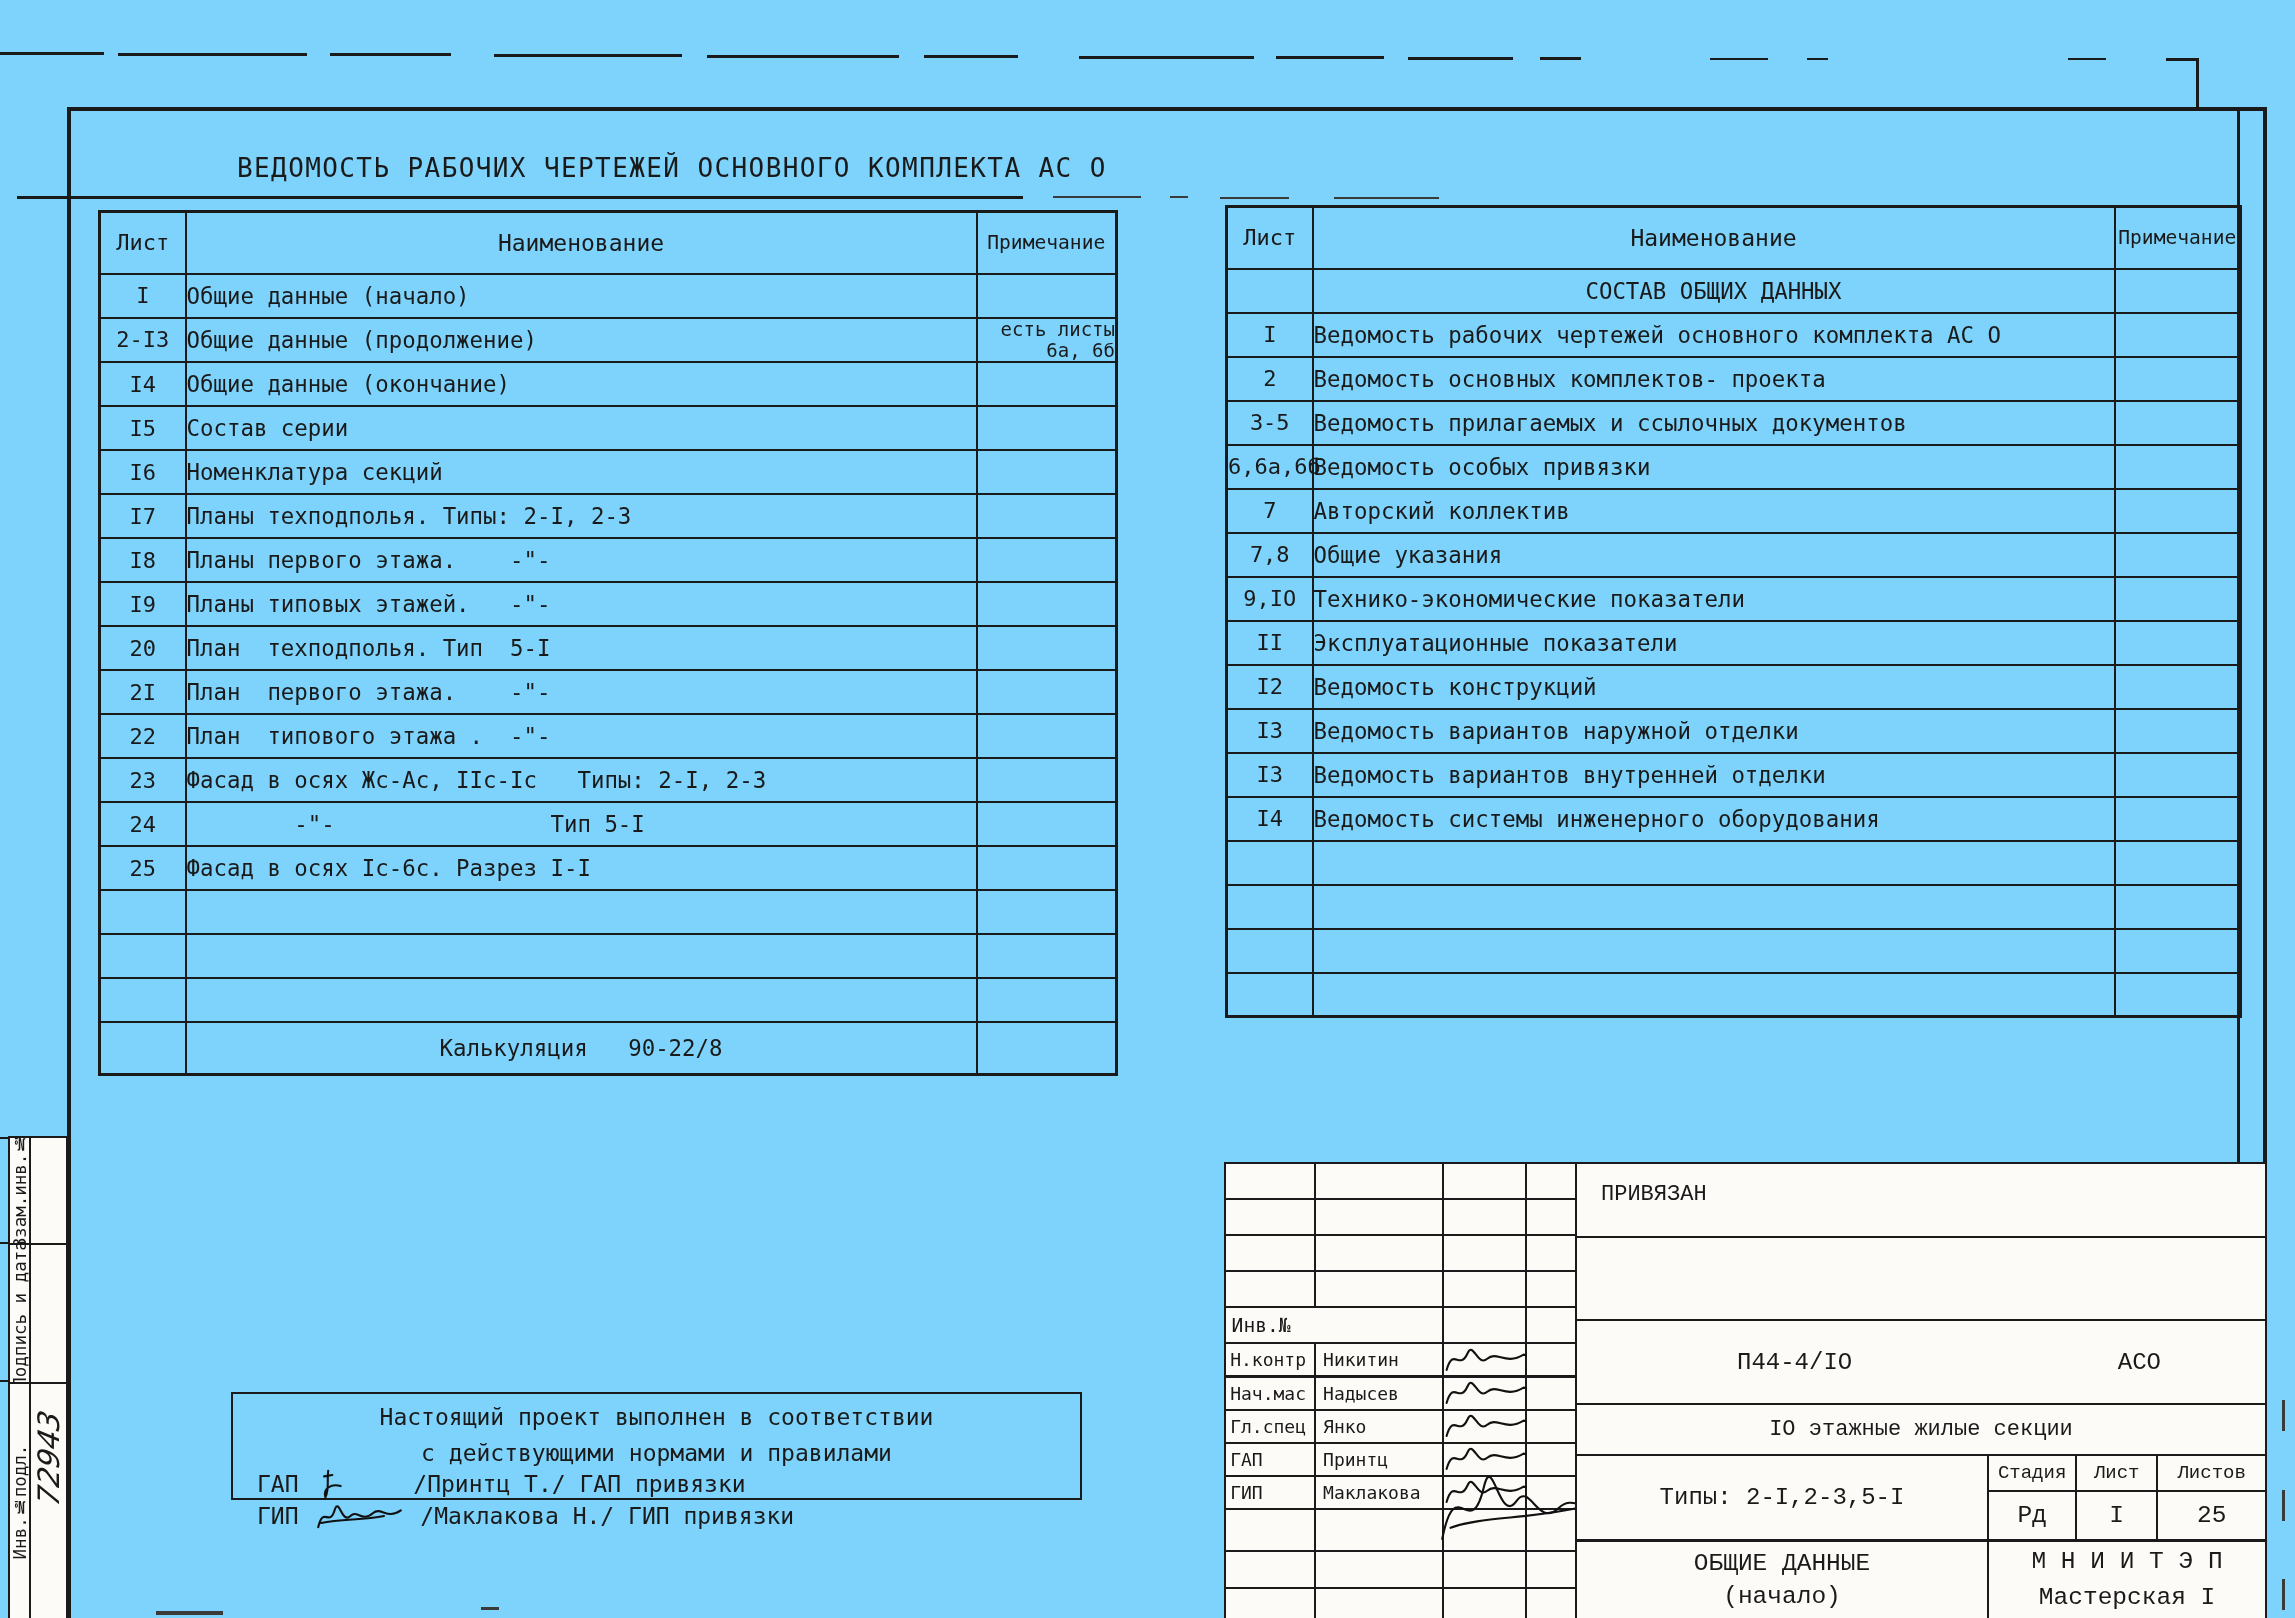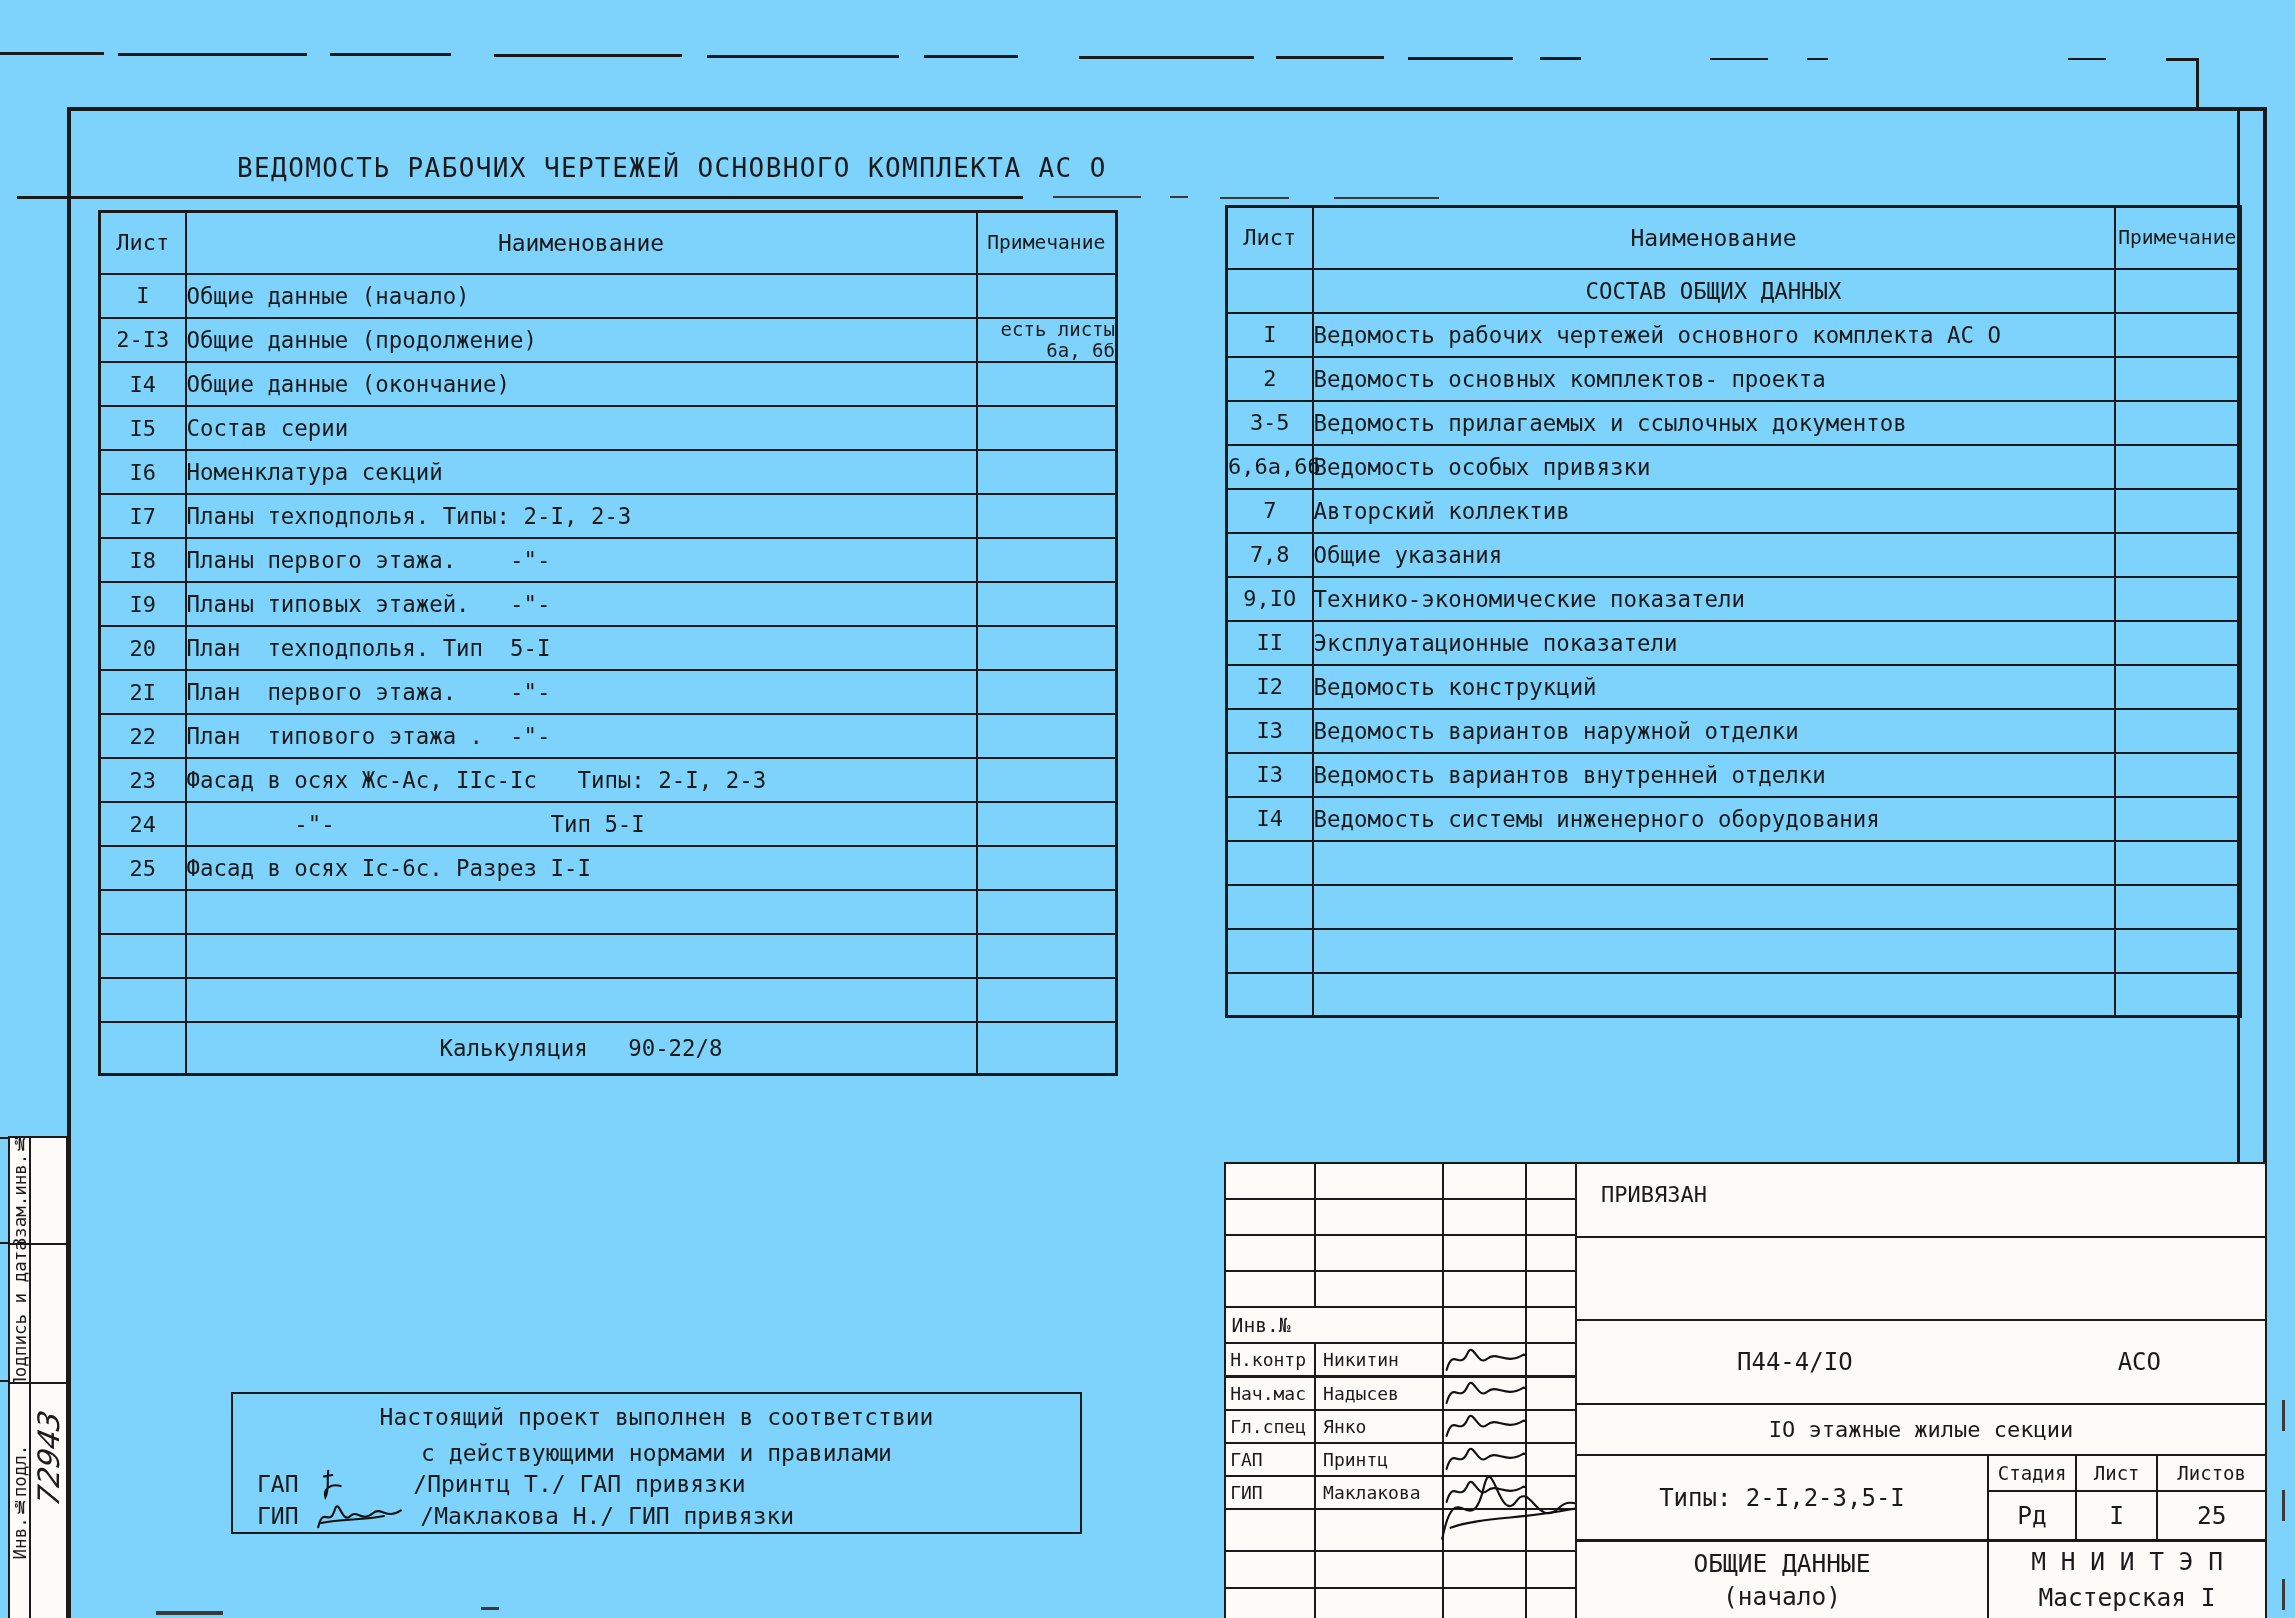--- a/index.html
+++ b/index.html
@@ -17,21 +17,21 @@
   table.reg tbody tr.tall{height:52px;}
   th.h-sheet{font-size:22px;}
   th.h-name{font-size:23px;}
   th.h-note{font-size:19.6px;}
   td.sheet{text-align:center;font-size:22px;white-space:pre;}
   td.name{font-size:22.4px;padding-left:18px;white-space:pre;margin-left:28px;}
   td.note{font-size:19px;text-align:right;vertical-align:top;line-height:1.12;padding-top:1.4px;}
   tr.center td.name{text-align:center;padding-left:0;}
 
   
-  .note-box{position:absolute;left:231px;top:1392px;width:851px;height:142px;
+  .note-box{position:absolute;left:231px;top:1392px;width:851px;height:108px;
             border:2.8px solid #1a1a1a;box-sizing:border-box;font-size:23px;}
   .nb-line{position:absolute;left:0;width:100%;text-align:center;white-space:pre;}
   .nb-row{position:absolute;display:flex;align-items:center;gap:15.4px;white-space:pre;}
   .nb-row svg{flex:0 0 auto;}
 
   
   .sidebar{position:absolute;left:8.4px;top:1136px;width:60px;height:483px;display:grid;
            grid-template-columns:19px 1fr;grid-template-rows:105px 137px 1fr;gap:2.1px;
            background:#1a1a1a;border:2.1px solid #1a1a1a;border-bottom:none;box-sizing:border-box;}
   .sb-cell{background:#fcfbf7;position:relative;}
@@ -51,21 +51,21 @@
   .sg-inv{grid-column:1 / 3;display:flex;align-items:center;padding-left:5.6px;font-size:19.6px;}
   .sg-role{display:flex;align-items:center;padding-left:4.2px;font-size:18px;white-space:nowrap;}
   .sg-name{display:flex;align-items:center;padding-left:7px;font-size:18px;white-space:nowrap;}
   .sg-sig svg{position:absolute;left:-2.8px;top:-5.6px;width:105px;height:41px;}
 
   
   .tb-right{position:absolute;left:1575px;top:1162px;width:692px;height:457px;display:grid;
             grid-template-columns:410px 86px 79px 1fr;
             grid-template-rows:72px 81px 82px 49px 34px 47px 1fr;
             gap:2.1px;background:#1a1a1a;border:2.8px solid #1a1a1a;border-bottom:none;box-sizing:border-box;}
-  .tb-cell{background:#fcfbf7;position:relative;}
+  .tb-cell{background:#fcfbf7;position:relative;font-family:Liberation Mono, monospace;}
   .c-priv{grid-column:1/5;padding:18px 0 0 24px;font-size:22px;}
   .c-empty{grid-column:1/5;}
   .c-code{grid-column:1/5;display:flex;align-items:center;font-size:24px;}
   .c-code .code1{margin-left:160px;}
   .c-code .code2{margin-left:auto;margin-right:104px;}
   .c-proj{grid-column:1/5;display:flex;align-items:center;justify-content:center;font-size:22px;}
   .c-types{grid-row:5/7;display:flex;align-items:center;justify-content:center;font-size:24px;}
   .c-sth{display:flex;align-items:center;justify-content:center;font-size:19px;}
   .c-stv{display:flex;align-items:center;justify-content:center;font-size:24.5px;}
   .c-docname{display:flex;flex-direction:column;align-items:center;justify-content:center;

